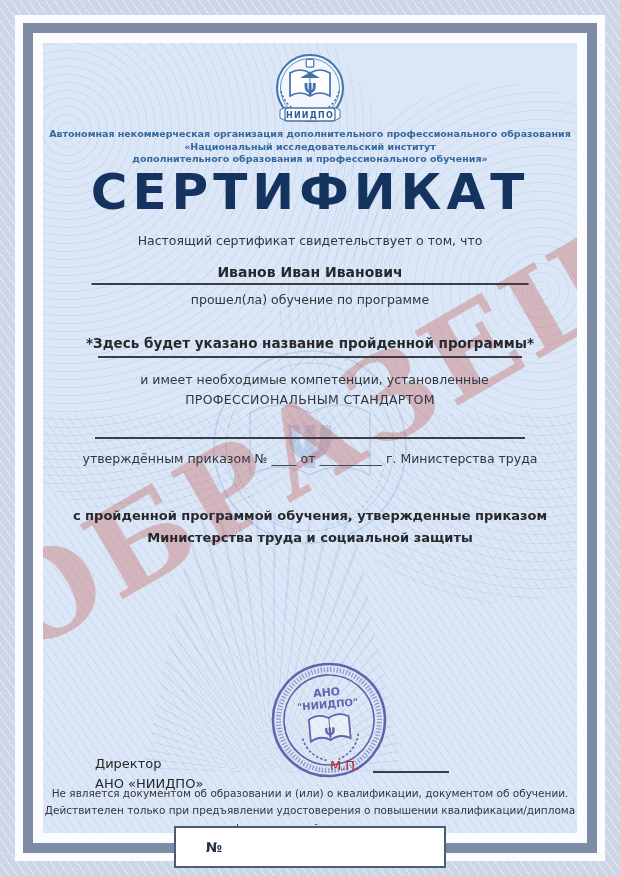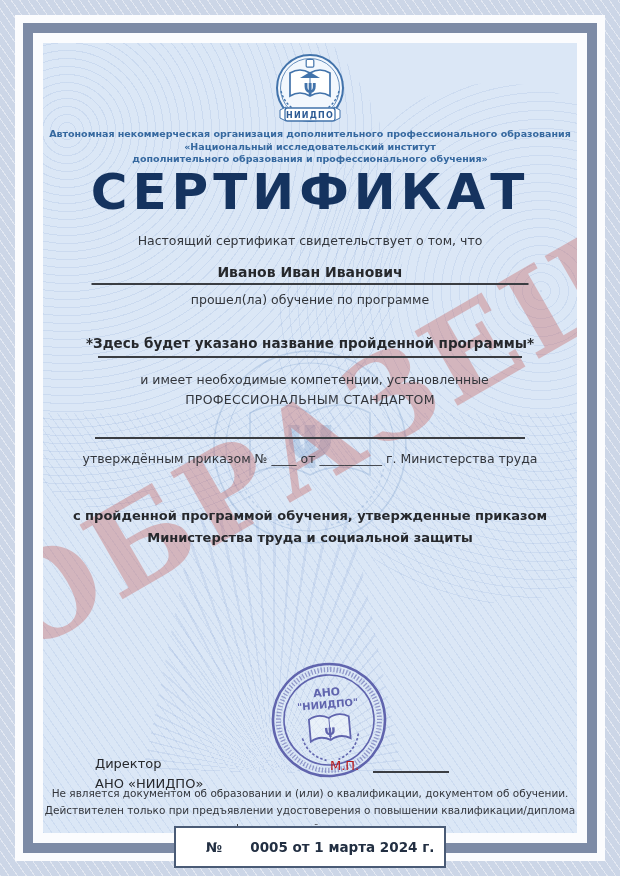--- a/index.html
+++ b/index.html
@@ -178,15 +178,14 @@
 
     <div class="layer disclaimer">
       <div>Не является документом об образовании и (или) о квалификации, документом об обучении.</div>
       <div>Действителен только при предъявлении удостоверения о повышении квалификации/диплома</div>
       <div>о профессиональной переподготовке.</div>
     </div>
   </div>
 
   <div class="number-box">
     <span class="num-label">№</span>
-    <span class="num-value">0005 от 1 марта 2024 г.</span>
   </div>
 </div>
 
 </body></html>

